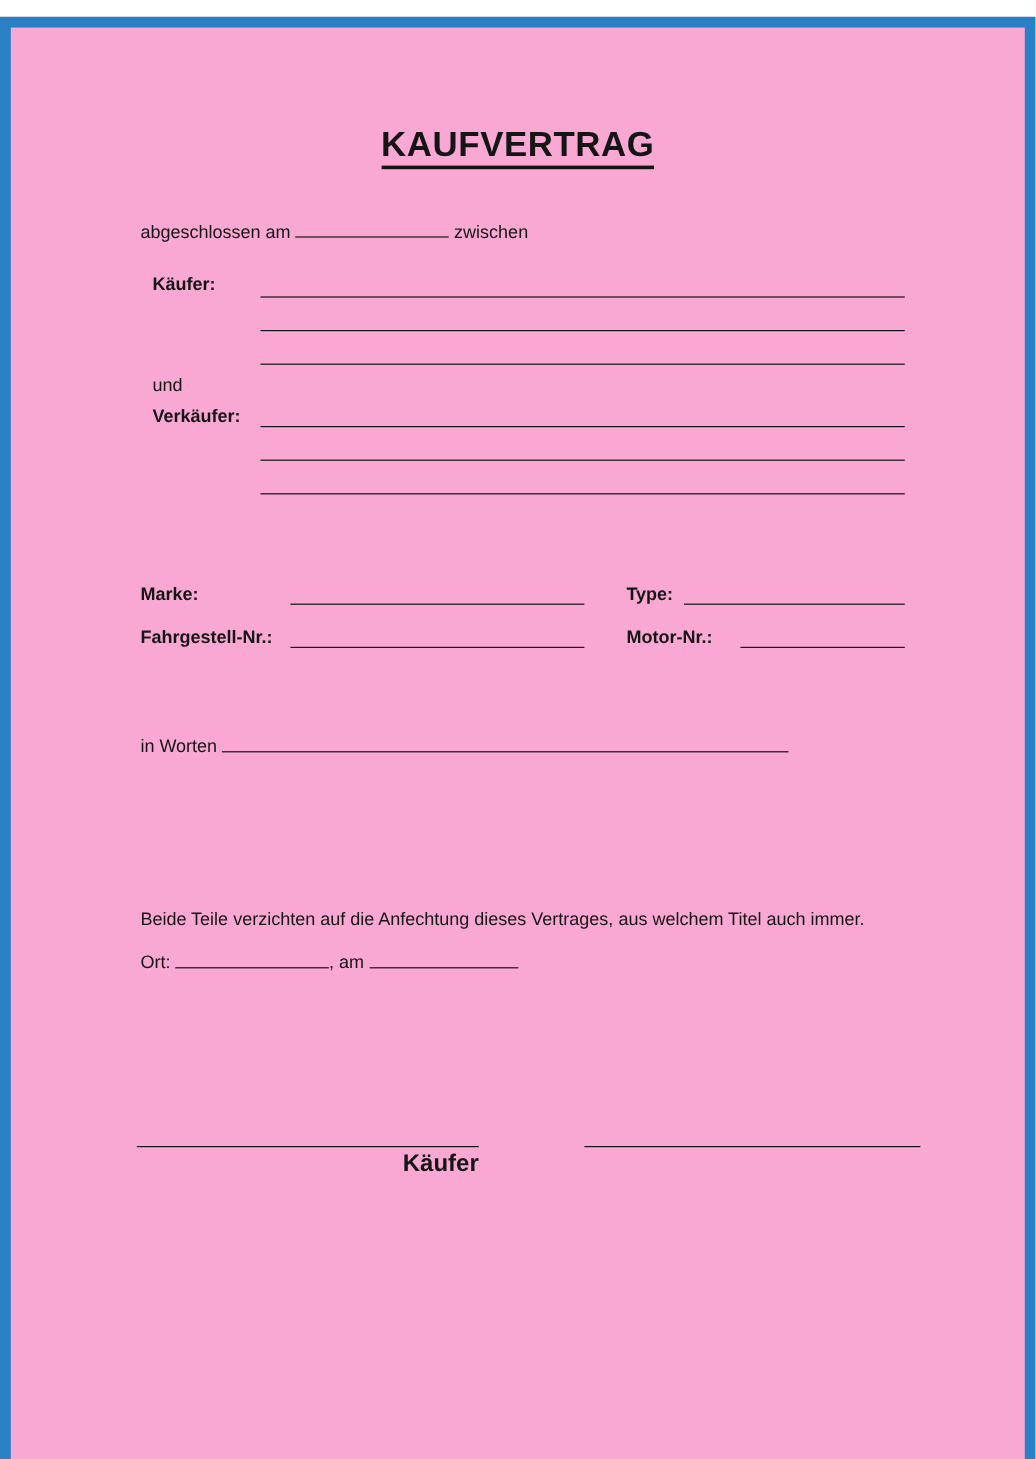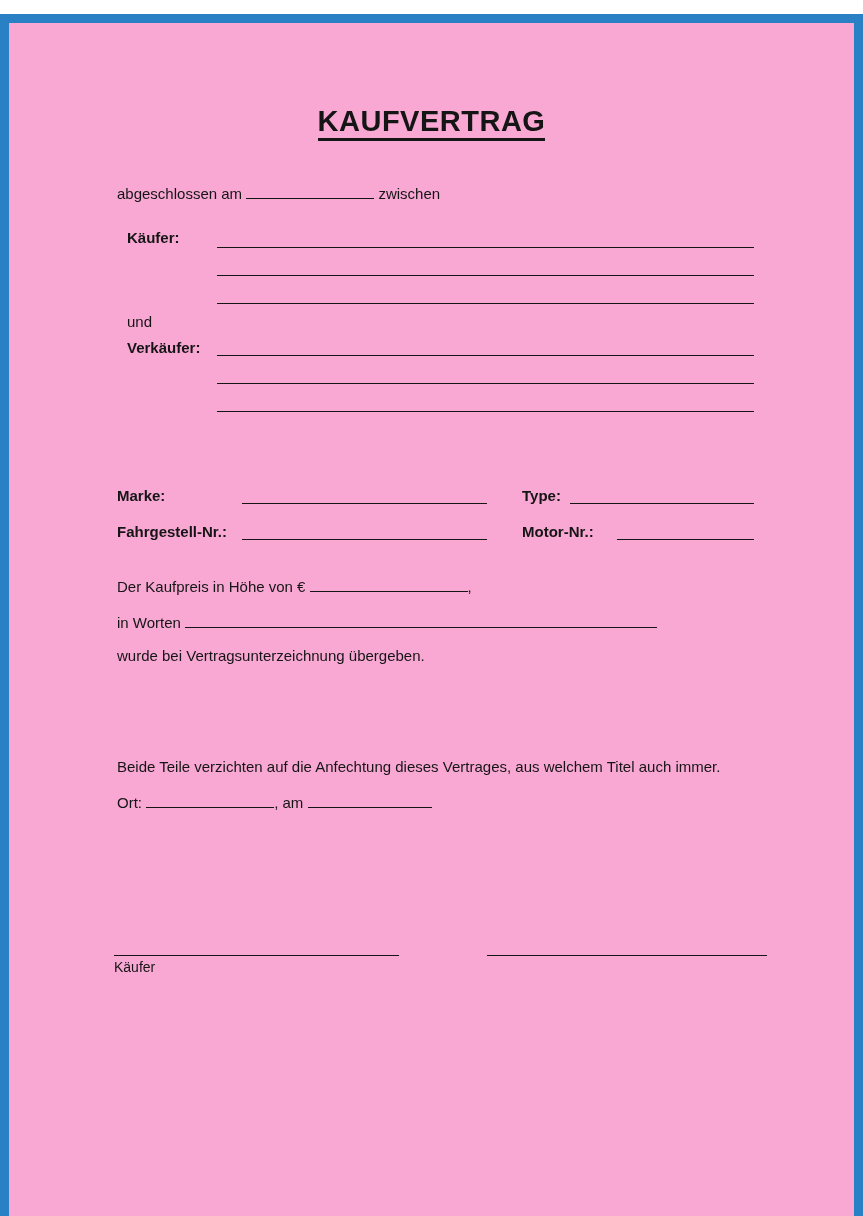--- a/index.html
+++ b/index.html
@@ -45,23 +45,23 @@
     position: absolute;
     left: 108px;
     width: 650px;
     font-size: 15px;
     line-height: 20.5px;
     text-align: justify;
     white-space: normal;
   }
   .sig-label {
     position: absolute;
-    font-size: 14px;
-    font-weight: normal;
-    text-align: left;
+    font-size: 20px;
+    font-weight: bold;
+    text-align: right;
   }
 </style>
 </head>
 <body>
 
 <div class="page">
 
   <h1 class="title"><span>KAUFVERTRAG</span></h1>
 
   <div class="abs txt" style="top:161px; left:108px;">
@@ -86,31 +86,26 @@
   <div class="abs txt bold" style="top:463px; left:108px;text-align:right;">Marke:</div>
   <div class="hline" style="top:480px; left:233px; width:245px;"></div>
   <div class="abs txt bold" style="top:463px; left:513px;">Type:</div>
   <div class="hline" style="top:480px; left:561px; width:184px;"></div>
 
   <div class="abs txt bold" style="top:499px; left:108px;">Fahrgestell-Nr.:</div>
   <div class="hline" style="top:516px; left:233px; width:245px;"></div>
   <div class="abs txt bold" style="top:499px; left:513px;">Motor-Nr.:</div>
   <div class="hline" style="top:516px; left:608px; width:137px;"></div>
 
-  <div class="abs txt" style="top:554px; left:108px;">
-    <span>Der Kaufpreis in Höhe von €</span>
-    <span class="fill-line" style="width:158px;"></span><span>,</span>
-  </div>
 
   <div class="abs txt" style="top:590px; left:108px;text-align:center;">
     <span>in Worten</span>
     <span class="fill-line" style="width:472px;"></span>
   </div>
 
-  <div class="abs txt" style="top:623px; left:108px;">wurde bei Vertragsunterzeichnung übergeben.</div>
 
 
   <div class="abs txt" style="top:734px; left:108px;">Beide Teile verzichten auf die Anfechtung dieses Vertrages, aus welchem Titel auch immer.</div>
 
   <div class="abs txt" style="top:770px; left:108px;">
     <span>Ort:</span>
     <span class="fill-line" style="width:128px;"></span><span>, am</span>
     <span class="fill-line" style="width:124px;"></span>
   </div>
 

